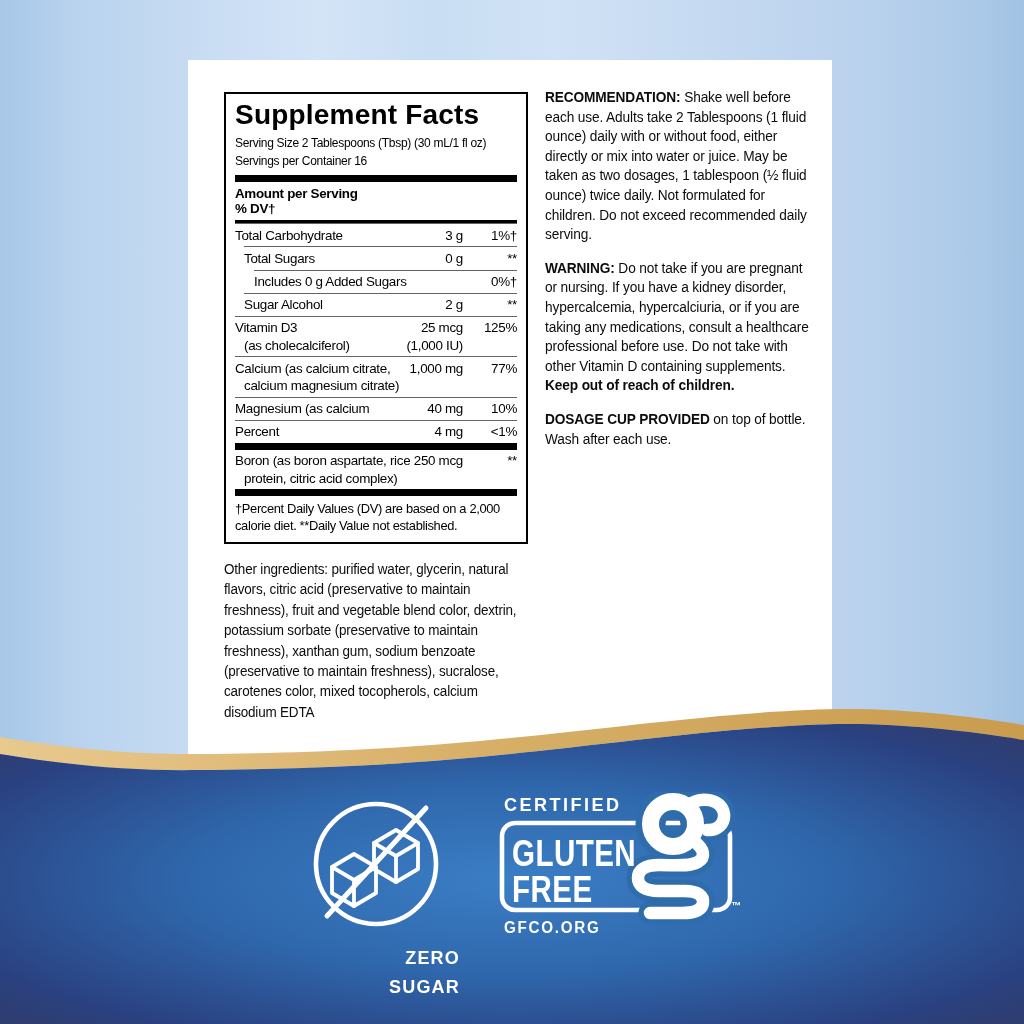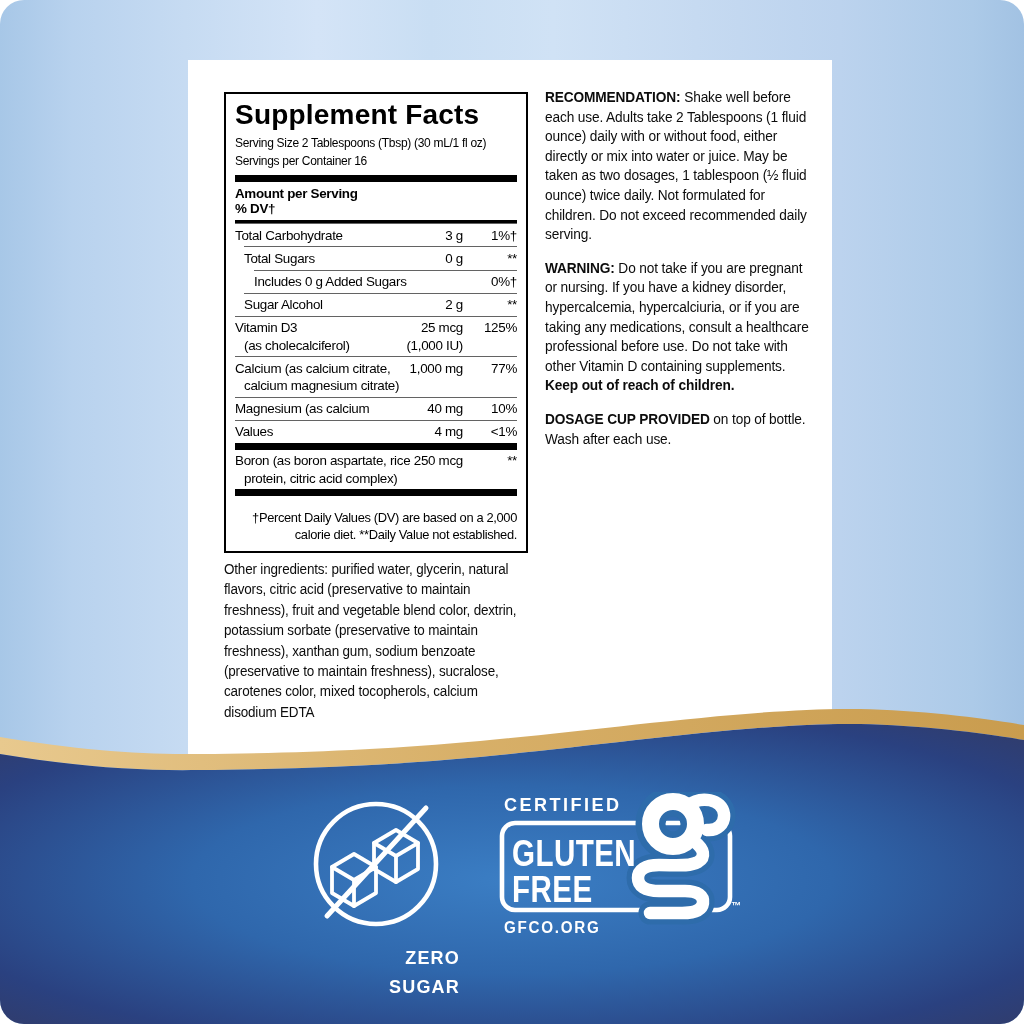--- a/index.html
+++ b/index.html
@@ -1,18 +1,18 @@
 <!DOCTYPE html>
 <html><head>
 <meta charset="utf-8">
 <style>
   html,body{margin:0;padding:0;}
   body{width:1024px;height:1024px;overflow:hidden;font-family:"Liberation Sans",sans-serif;}
   #stage{position:relative;width:1024px;height:1024px;overflow:hidden;
-    background:linear-gradient(90deg,#a7c7e7 0%,#b8d2ee 7%,#c6dbf2 18%,#d4e4f7 31%,#c9def3 42%,#d0e2f5 54%,#c6daf1 68%,#bcd3ee 82%,#accae8 95%,#a2c2e3 100%);border-radius:24px;}
+    background:linear-gradient(90deg,#a7c7e7 0%,#b8d2ee 7%,#c6dbf2 18%,#d4e4f7 31%,#c9def3 42%,#d0e2f5 54%,#c6daf1 68%,#bcd3ee 82%,#accae8 95%,#a2c2e3 100%);}
   
   .card{position:absolute;left:188px;top:60px;width:644px;height:706px;background:#ffffff;}
   
   .sf{position:absolute;left:224px;top:92px;width:304px;box-sizing:border-box;background:#fff;
       border:2.5px solid #000;padding:5px 9px 8px;color:#000;letter-spacing:-0.3px;}
   .sf-title{font-weight:bold;font-size:28px;letter-spacing:0.2px;line-height:1.1;margin:1px 0 3px;
       white-space:nowrap;transform:scaleX(1.0);transform-origin:left center;}
   .serv{font-size:12px;line-height:1.5;white-space:nowrap;}
   .bar7{height:7px;background:#000;margin-top:5px;}
   .bar7b{height:7px;background:#000;}
@@ -22,21 +22,21 @@
   .nm{display:block;padding-right:104px;}
   .nm2{display:block;padding-left:9px;padding-right:60px;}
   .ind1 .nm{padding-left:9px;}
   .ind2 .nm{padding-left:19px;}
   .amt{position:absolute;right:54px;top:2.5px;text-align:right;white-space:nowrap;}
   .a2{display:block;}
   .dvv{position:absolute;right:0;top:2.5px;white-space:nowrap;}
   .sep{height:1px;background:#636363;}
   .sep.i1{margin-left:9px;}
   .sep.i2{margin-left:19px;}
-  .foot{font-size:12.9px;line-height:1.32;padding-top:13px;letter-spacing:-0.35px;text-align:right;}
+  .foot{font-size:12.9px;line-height:1.32;padding-top:4px;letter-spacing:-0.35px;}
   
   .othering{position:absolute;left:224px;top:559px;width:338px;font-size:15.4px;line-height:20.4px;
       color:#0c0c0c;letter-spacing:-0.2px;transform:scaleX(0.875);transform-origin:left top;}
   
   .dircol{position:absolute;left:545px;top:87px;width:302px;color:#0c0c0c;font-size:15.4px;
       line-height:19.6px;letter-spacing:-0.15px;transform:scaleX(0.89);transform-origin:left top;}
   .dircol p{margin:0 0 14px 0;}
   .b{font-weight:bold;}
   
   .wave{position:absolute;left:0;top:694px;width:1024px;height:330px;}
@@ -120,21 +120,21 @@
     <div class="sep"></div>
 
     <div class="row">
       <span class="nm">Magnesium (as calcium</span>
       <span class="amt">40 mg</span>
       <span class="dvv">10%</span>
     </div>
     <div class="sep"></div>
 
     <div class="row">
-      <span class="nm">Values</span>
+      <span class="nm">Percent</span>
       <span class="amt">4 mg</span>
       <span class="dvv">&lt;1%</span>
     </div>
     <div class="bar7b"></div>
 
     <div class="row">
       <span class="nm">Boron (as boron aspartate, rice</span>
       <span class="nm2">protein, citric acid complex)</span>
       <span class="amt">250 mcg</span>
       <span class="dvv">**</span>

